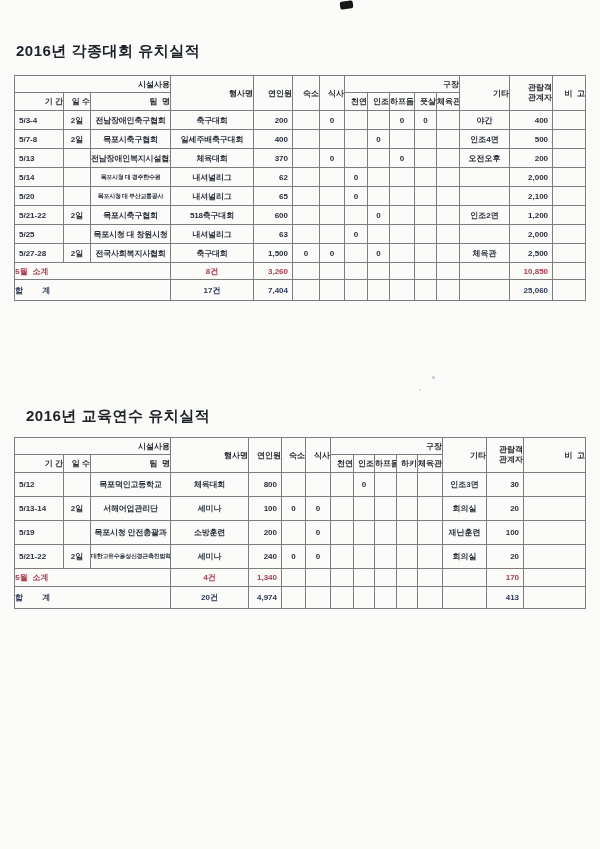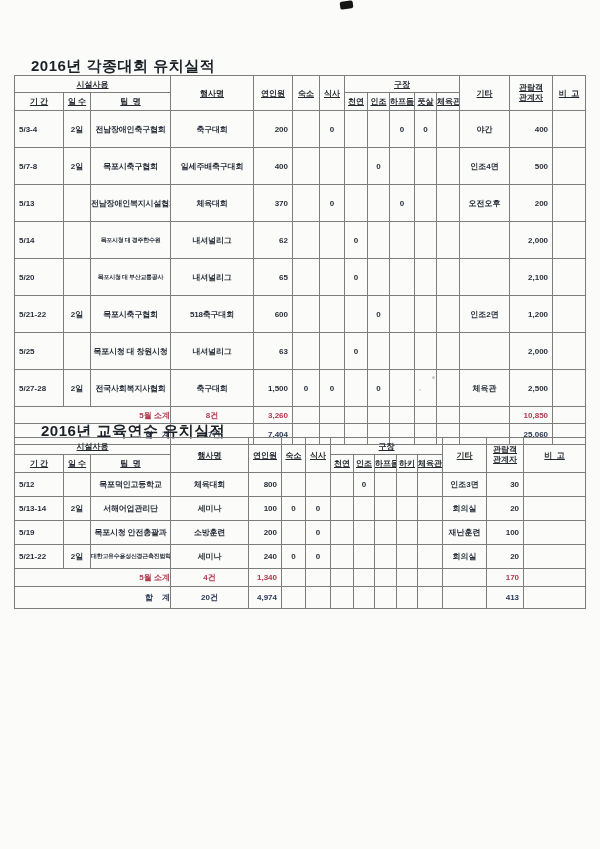--- a/index.html
+++ b/index.html
@@ -5,21 +5,21 @@
   html,body{margin:0;padding:0;}
   body{
     width:600px;height:849px;
     background:#fbfbf9;
     font-family:"Liberation Sans","DejaVu Sans",sans-serif;
     position:relative;
     color:#2a303c;
   }
   .rpt-title{
     position:absolute;
-    margin:15px;
+    margin:0;
     font-size:15px;
     font-weight:bold;
     color:#1c2128;
     letter-spacing:.5px;
     white-space:pre;
   }
   #t0-title{left:16px;top:42px;}
   #t1-title{left:26px;top:407px;}
   .tblwrap{position:absolute;left:14px;width:571px;}
   #t0-wrap{top:75px;}
@@ -33,38 +33,37 @@
   th,td{
     border:1px solid #7d7d7d;
     padding:0;
     font-size:8px;
     overflow:hidden;
     white-space:nowrap;
     vertical-align:middle;
   }
   th{
     font-weight:bold;
-    text-align:center;
+    text-align:right;
     color:#23282f;
     white-space:pre;
-    text-decoration:underline;
   }
   th.pre{white-space:pre-line;line-height:1.25;}
   td{font-weight:bold;color:#2a303c;}
   .al{text-align:left;padding-left:4px;}
   .ac{text-align:center;}
   .ar{text-align:right;padding-right:4px;margin-left:10px;}
   .tiny{font-size:6px;letter-spacing:-.3px;}
   .cond{letter-spacing:-.2px;}
   tr.sub td{color:#b23b4f;}
   tr.tot td{color:#2b3a58;}
-  td.lbl{white-space:pre;text-align:right;}
+  td.lbl{white-space:pre;text-align:left;font-family:Liberation Mono, monospace;}
   
   .t0 thead tr.h1{height:17px;} .t0 thead tr.h2{height:18px;}
-  .t0 tbody tr.data{height:37px;}
+  .t0 tbody tr.data{height:19px;}
   .t0 tr.sub{height:17px;} .t0 tr.tot{height:21px;}
   .t1 thead tr.h1{height:17px;} .t1 thead tr.h2{height:18px;}
   .t1 tbody tr.data{height:24px;}
   .t1 tr.sub{height:18px;} .t1 tr.tot{height:22px;}
   
   .blot{
     position:absolute;left:340px;top:1px;width:13px;height:8px;
     background:#161616;border-radius:2px;transform:rotate(-8deg);
   }
   .speck1{position:absolute;left:432px;top:376px;width:3px;height:3px;background:#c9c9c9;border-radius:50%;}

